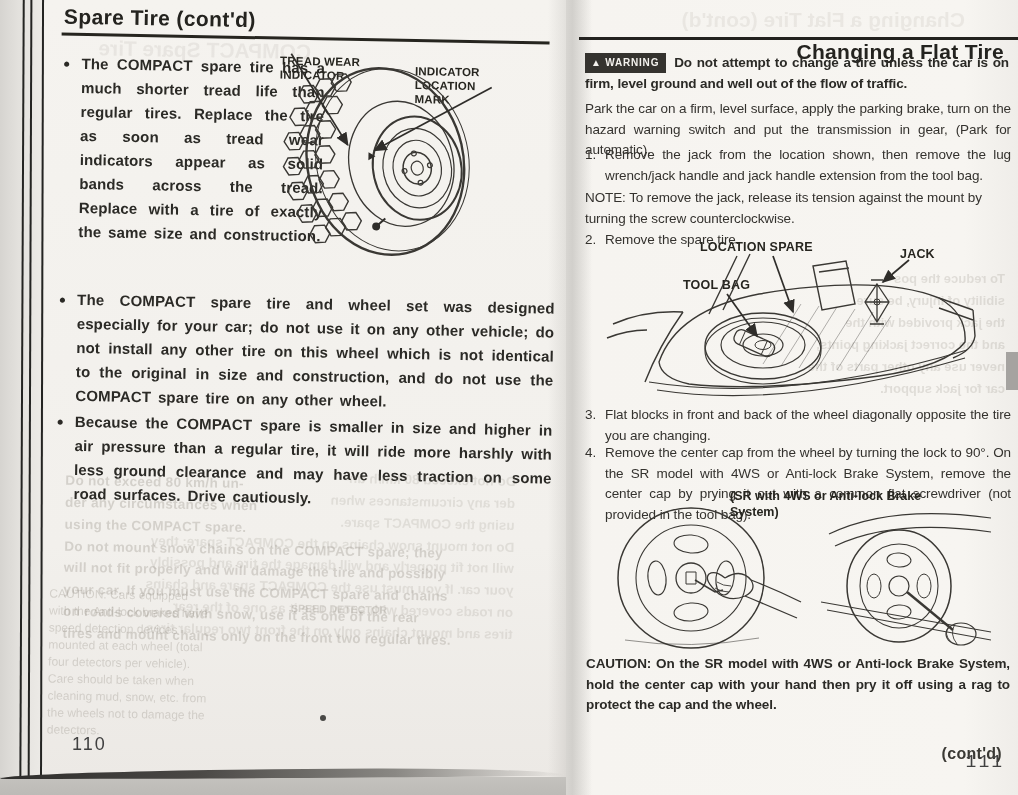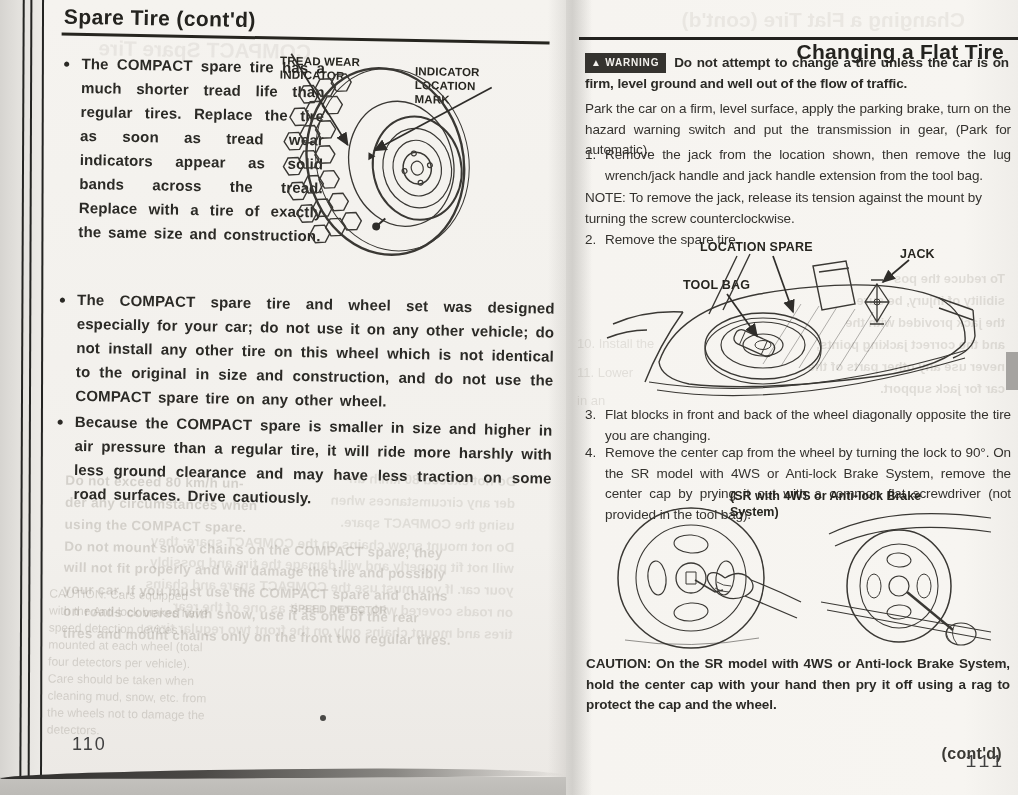--- a/index.html
+++ b/index.html
@@ -266,25 +266,20 @@
   </div>
 
   <div class="abs ghost ghost-right mirror" style="left:195px; top:268px; width:235px;">
       <div>To reduce the pos-</div>
       <div>sibility of injury, be sure</div>
       <div>the jack provided with the</div>
       <div>and the correct jacking points,</div>
       <div>never use any other parts of the</div>
       <div>car for jack support.</div>
     </div>
-  <div class="abs ghost ghost-nums" style="left:2px; top:330px; width:120px;">
-      <div>10. Install the</div>
-      <div>11. Lower</div>
-      <div>in an</div>
-    </div>
 
   <div class="abs lbl" style="left:125px; top:240px; font-size:12.5px;">LOCATION SPARE</div>
   <div class="abs lbl" style="left:325px; top:247px; font-size:12.5px;">JACK</div>
   <div class="abs lbl" style="left:108px; top:278px; font-size:12.5px;">TOOL BAG</div>
 
   <svg class="abs" style="left:12px; top:252px;" width="404" height="152" viewBox="0 0 404 152">
     <defs>
       <marker id="ah2" markerWidth="9" markerHeight="8" refX="7" refY="3.5" orient="auto">
         <path d="M0,0 L8,3.5 L0,7 Z" fill="#2f2d2a"></path>
       </marker>

